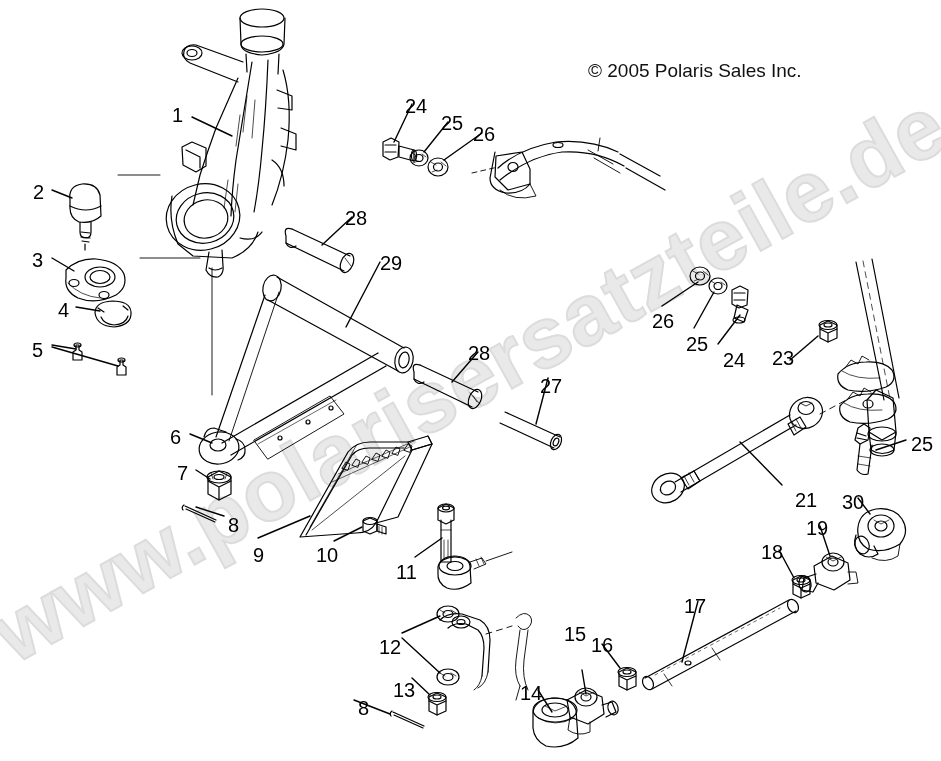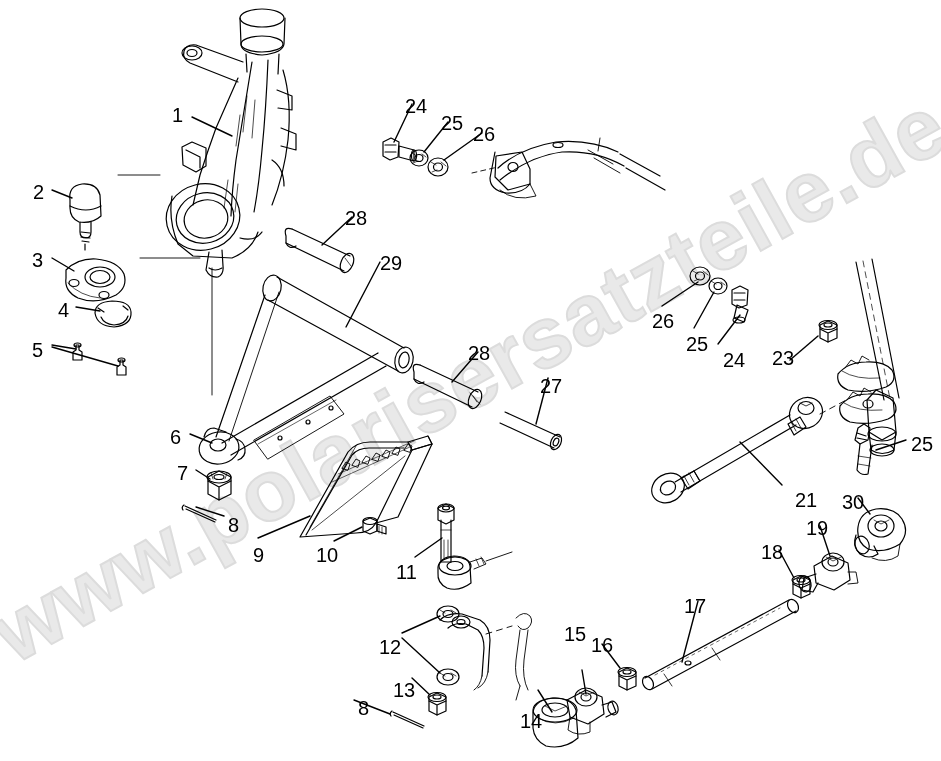--- a/index.html
+++ b/index.html
@@ -505,21 +505,21 @@
       <div class="callout-num" style="left: 32px; top: 340px;">5</div>
       <div class="callout-num" style="left: 170px; top: 427px;">6</div>
       <div class="callout-num" style="left: 177px; top: 463px;">7</div>
       <div class="callout-num" style="left: 228px; top: 515px;">8</div>
       <div class="callout-num" style="left: 253px; top: 545px;">9</div>
       <div class="callout-num" style="left: 316px; top: 545px;">10</div>
       <div class="callout-num" style="left: 396px; top: 562px;">11</div>
       <div class="callout-num" style="left: 379px; top: 637px;">12</div>
       <div class="callout-num" style="left: 393px; top: 680px;">13</div>
       <div class="callout-num" style="left: 358px; top: 698px;">8</div>
-      <div class="callout-num" style="left: 520px; top: 683px; margin-top: 28px;">14</div>
+      <div class="callout-num" style="left: 520px; top: 683px;">14</div>
       <div class="callout-num" style="left: 564px; top: 624px;">15</div>
       <div class="callout-num" style="left: 591px; top: 635px;">16</div>
       <div class="callout-num" style="left: 684px; top: 596px;">17</div>
       <div class="callout-num" style="left: 761px; top: 542px;">18</div>
       <div class="callout-num" style="left: 806px; top: 518px;">19</div>
       <div class="callout-num" style="left: 842px; top: 492px;">30</div>
       <div class="callout-num" style="left: 795px; top: 490px;">21</div>
       <div class="callout-num" style="left: 911px; top: 434px;">25</div>
       <div class="callout-num" style="left: 772px; top: 348px; text-align: center;">23</div>
       <div class="callout-num" style="left: 405px; top: 96px;">24</div>
@@ -527,14 +527,15 @@
       <div class="callout-num" style="left: 473px; top: 124px;">26</div>
       <div class="callout-num" style="left: 723px; top: 350px;">24</div>
       <div class="callout-num" style="left: 686px; top: 334px;">25</div>
       <div class="callout-num" style="left: 652px; top: 311px;">26</div>
       <div class="callout-num" style="left: 540px; top: 376px;">27</div>
       <div class="callout-num" style="left: 345px; top: 208px;">28</div>
       <div class="callout-num" style="left: 468px; top: 343px;">28</div>
       <div class="callout-num" style="left: 380px; top: 253px;">29</div>
     </div>
 
+  <div id="copyright-notice">© 2005 Polaris Sales Inc.</div>
 
 </div>
 
 </body></html>

